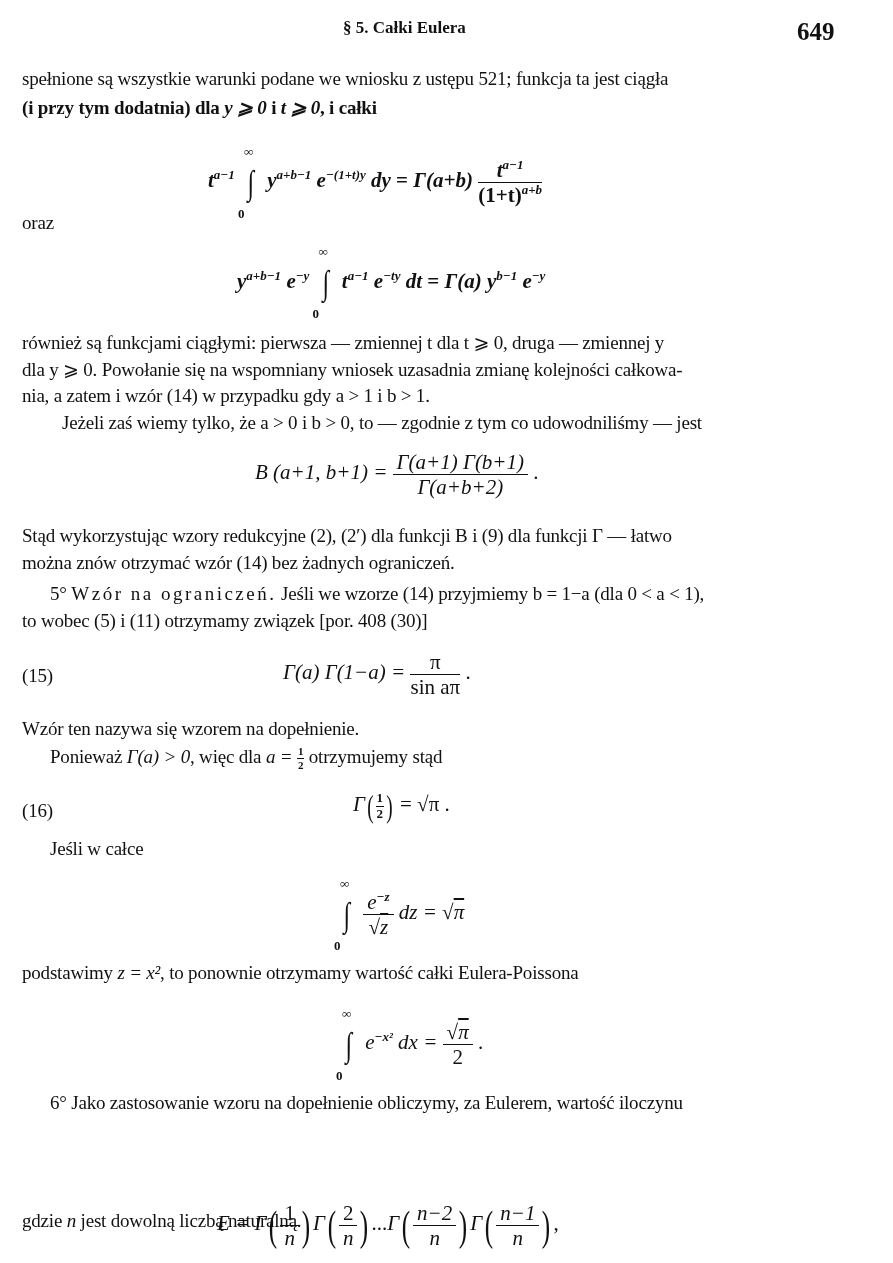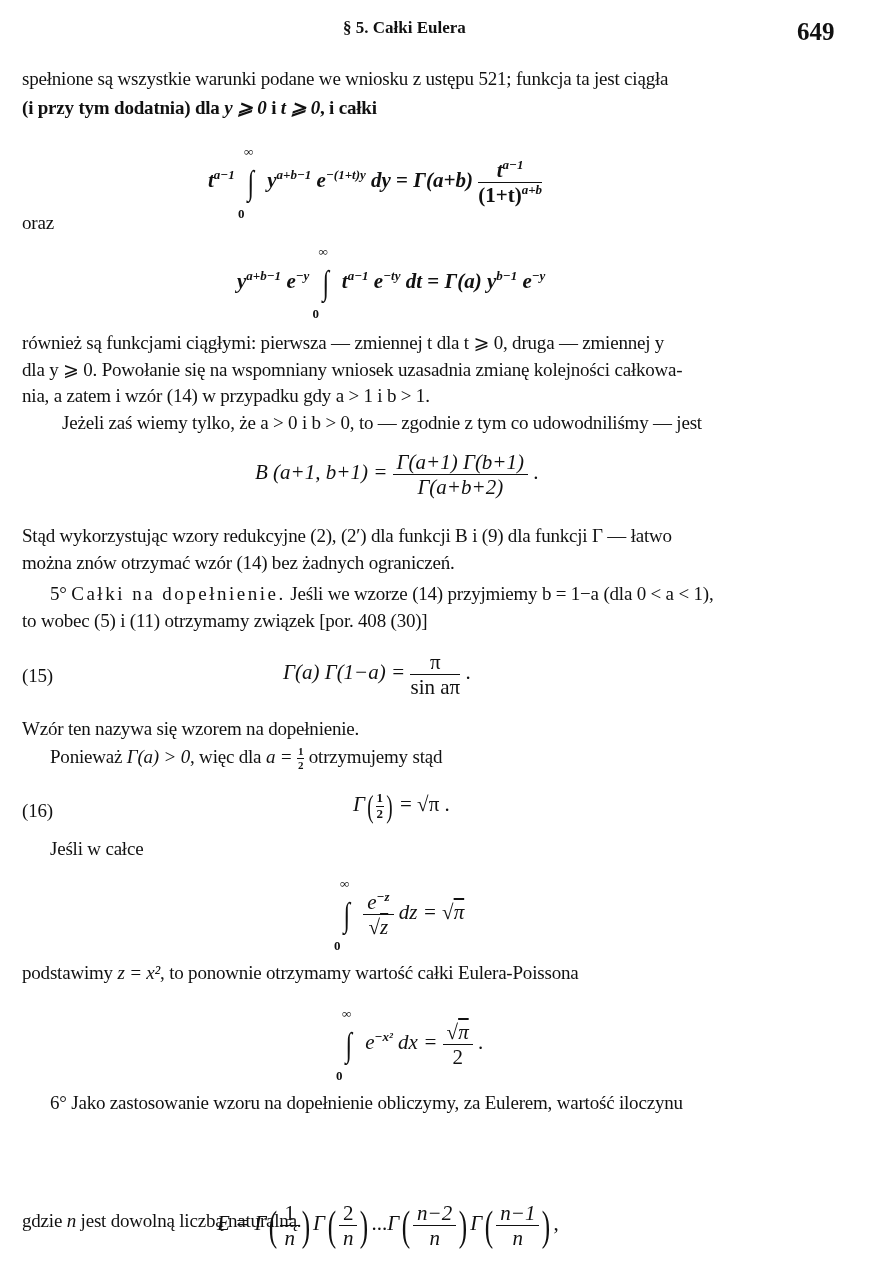--- a/index.html
+++ b/index.html
@@ -78,21 +78,21 @@
     <span class="m">Γ(a+b+2)</span>
   </span>
   <span>.</span>
 </div>
 
 <div class="abs txt" style="left:22px; top:525px;">Stąd wykorzystując wzory redukcyjne (2), (2′) dla funkcji B i (9) dla funkcji Γ — łatwo</div>
 <div class="abs txt" style="left:22px; top:552px;">można znów otrzymać wzór (14) bez żadnych ograniczeń.</div>
 
 <div class="abs txt" style="left:50px; top:583px;">
   <span>5°</span>
-  <span class="spaced">Całki na dopełnienie.</span><span> Jeśli we wzorze (14) przyjmiemy b = 1−a (dla 0 &lt; a &lt; 1),</span>
+  <span class="spaced">Wzór na ograniczeń.</span><span> Jeśli we wzorze (14) przyjmiemy b = 1−a (dla 0 &lt; a &lt; 1),</span>
 </div>
 <div class="abs txt" style="left:22px; top:610px;">to wobec (5) i (11) otrzymamy związek [por. 408 (30)]</div>
 
 <div class="abs txt" style="left:22px; top:665px;">(15)</div>
 <div class="abs eq" style="left:283px; top:650px; font-weight:normal;">
   <span class="m">Γ(a) Γ(1−a) =</span>
   <span class="frac">
     <span class="num">π</span>
     <span>sin aπ</span>
   </span>

